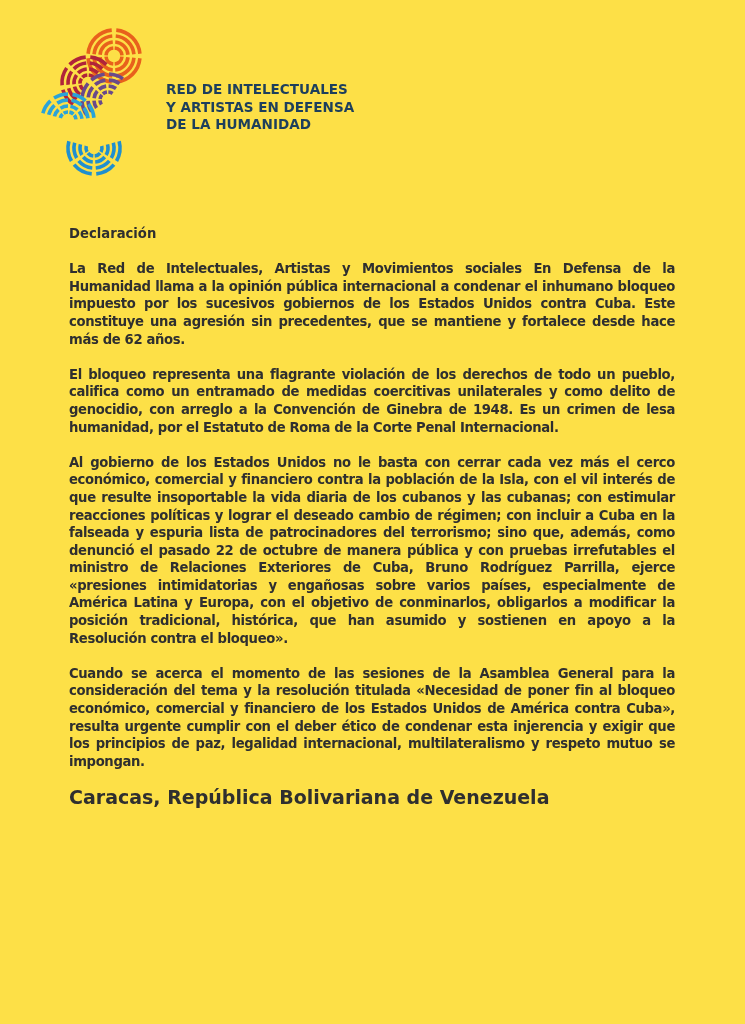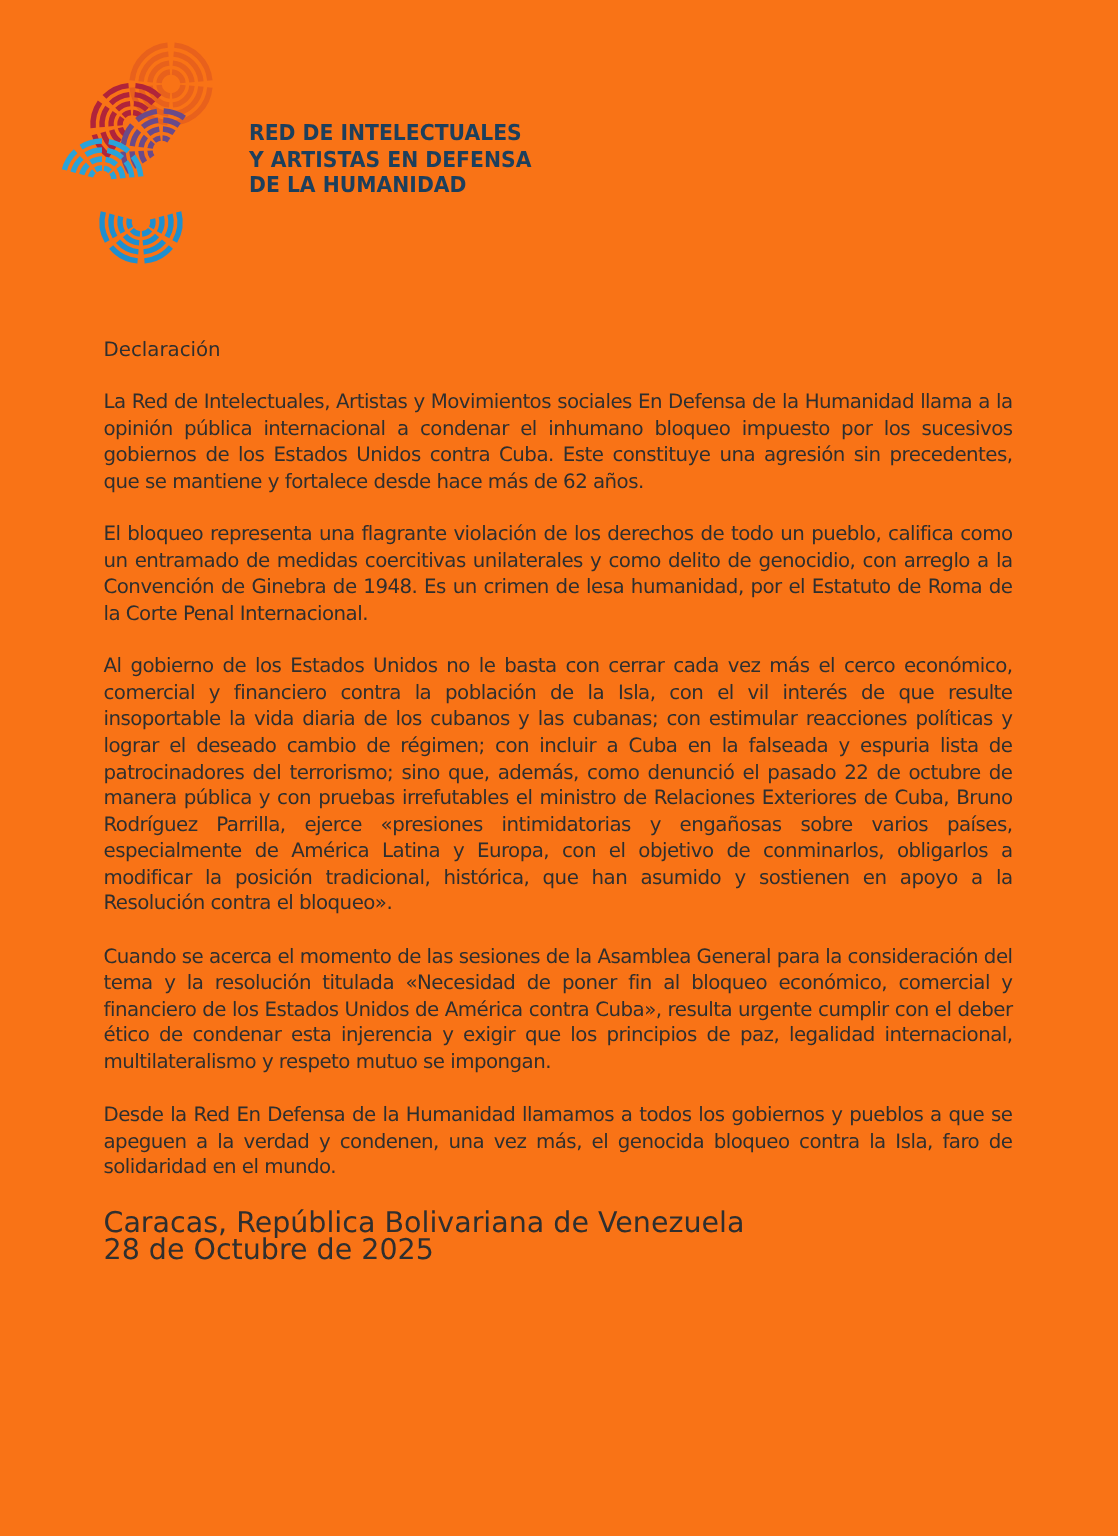--- a/index.html
+++ b/index.html
@@ -1,31 +1,31 @@
 <!DOCTYPE html>
 <html><head>
   <meta charset="utf-8">
   <style>
     html, body { margin: 0; padding: 0; background: #ffffff; }
     body { width: 745px; height: 1024px; position: relative; overflow: hidden; }
-    .page { position: absolute; left: 0; top: 0; width: 745px; height: 1024px; background: #f97316; }
+    .page { position: absolute; left: 0; top: 0; width: 745px; height: 1024px; background: #fde047; }
     .logo { position: absolute; left: 36px; top: 28px; width: 300px; height: 150px; }
     .logo svg { position: absolute; left: 0; top: 0; }
     .wordmark {
       position: absolute; left: 130px; top: 52px;
       font-family: "DejaVu Sans", sans-serif; font-weight: bold;
       color: #1d3f5c; font-size: 14.6px; line-height: 17.6px;
       letter-spacing: 0px; text-transform: uppercase;
       transform: scaleX(0.93); transform-origin: left top;
     }
     .wordmark div { white-space: nowrap; }
     .content {
       position: absolute; left: 69px; top: 225px; width: 606px;
       font-family: "DejaVu Sans", sans-serif; color: #2f2f2f;
-      font-size: 13.2px; line-height: 17.6px;
+      font-size: 13.2px; line-height: 17.6px; font-weight: bold;
     }
     .content p { margin: 0; text-align: justify; }
     .heading { margin-bottom: 17.6px !important; }
     .para { margin-bottom: 17.6px !important; letter-spacing: -0.35px; }
     .title { margin-bottom: 17.6px !important; letter-spacing: -0.2px; }
     .sign { font-size: 19px; line-height: 18px; text-align: left !important; }
   </style>
 </head>
 <body>
 
@@ -130,17 +130,15 @@
       <div>de la Humanidad</div>
     </div>
   </div>
 
   <div class="content">
     <p class="heading">Declaración</p>
     <p class="para">La Red de Intelectuales, Artistas y Movimientos sociales En Defensa de la Humanidad llama a la opinión pública internacional a condenar el inhumano bloqueo impuesto por los sucesivos gobiernos de los Estados Unidos contra Cuba. Este constituye una agresión sin precedentes, que se mantiene y fortalece desde hace más de 62 años.</p>
     <p class="para">El bloqueo representa una flagrante violación de los derechos de todo un pueblo,  califica como un entramado de medidas coercitivas unilaterales y como delito de genocidio, con arreglo a la Convención de Ginebra de 1948. Es un crimen de lesa humanidad, por el Estatuto de Roma de la Corte Penal Internacional.</p>
     <p class="para">Al gobierno de los Estados Unidos no le basta con cerrar cada vez más el cerco económico, comercial y financiero contra la población de la Isla, con el vil interés de que resulte insoportable la vida diaria de los cubanos y las cubanas; con estimular reacciones políticas y lograr el deseado cambio de régimen; con incluir a Cuba en la falseada y espuria lista de patrocinadores del terrorismo; sino que, además, como denunció el pasado 22 de octubre de manera pública y con pruebas irrefutables el ministro de Relaciones Exteriores de Cuba, Bruno Rodríguez Parrilla, ejerce «presiones intimidatorias y engañosas sobre varios países, especialmente de América Latina y Europa, con el objetivo de conminarlos, obligarlos a modificar la posición tradicional, histórica, que han asumido y sostienen en apoyo a la Resolución contra el bloqueo».</p>
     <p class="para">Cuando se acerca el momento de las sesiones de la Asamblea General para la consideración del tema y la resolución titulada «Necesidad de poner fin al bloqueo económico, comercial y financiero de los Estados Unidos de América contra Cuba», resulta urgente cumplir con el deber ético de condenar esta injerencia y exigir que los principios de paz, legalidad internacional, multilateralismo y respeto mutuo se impongan.</p>
-    <p class="para">Desde la Red En Defensa de la Humanidad llamamos a todos los gobiernos y pueblos a que se apeguen a la verdad y condenen, una vez más, el genocida bloqueo contra la Isla, faro de solidaridad en el mundo.</p>
     <p class="sign">Caracas, República Bolivariana de Venezuela</p>
-    <p class="sign">28 de Octubre de 2025</p>
   </div>
 </div>
 
 </body></html>

